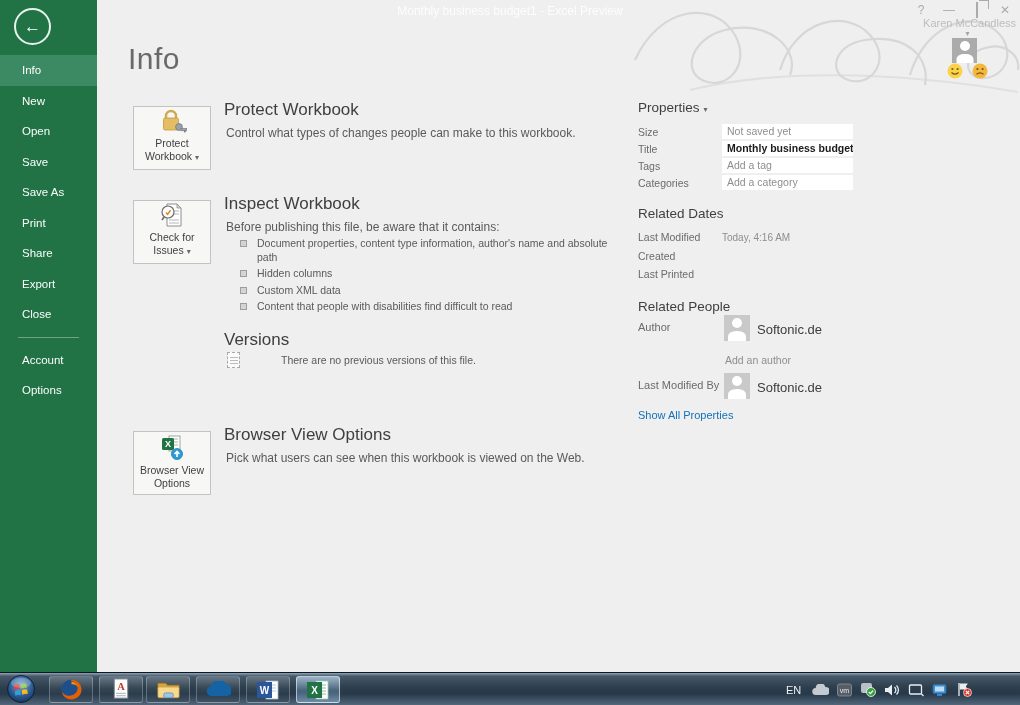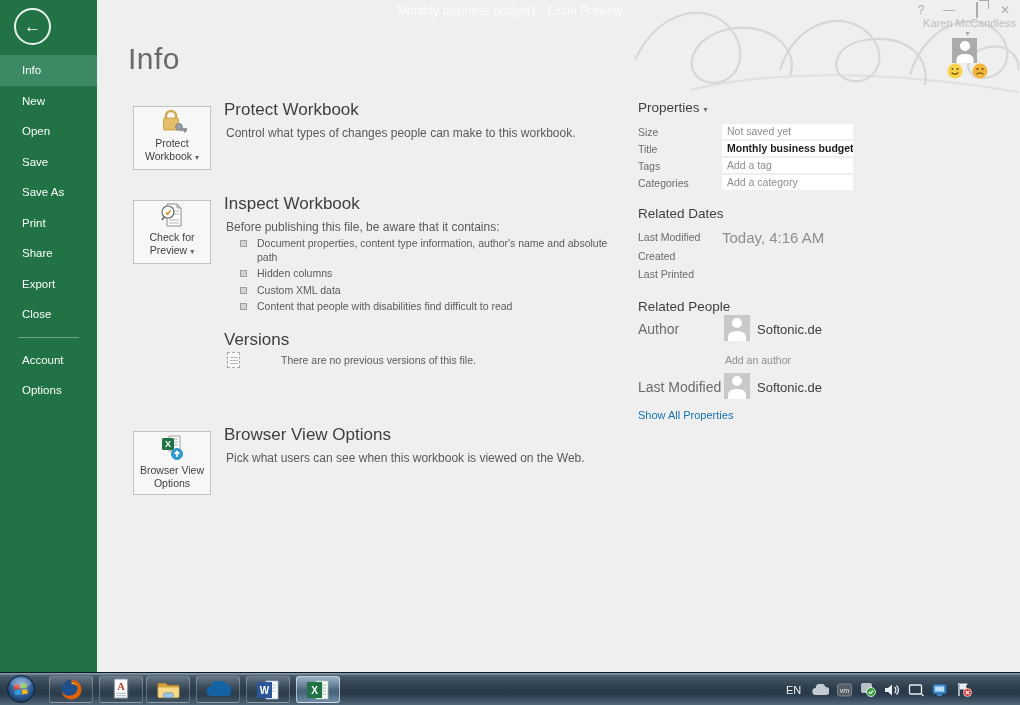--- a/index.html
+++ b/index.html
@@ -66,23 +66,23 @@
   .prop-rows { margin-top:8px; }
   .prop-row { display:flex; align-items:center; height:17px; }
   .prop-label { width:84px; font-size:10.5px; color:#6b6b6b; }
   .prop-value { width:131px; height:15px; background:#fff; font-size:10.5px; color:#8e8e8e;
     line-height:15px; padding:0 5px; overflow:hidden; white-space:nowrap; cursor:text; }
   .prop-value.filled { color:#1a1a1a; font-weight:bold; }
   #related-dates { position:absolute; top:106px; left:0; width:100%; }
   .date-rows { margin-top:7px; }
   .date-row { display:flex; height:18.5px; align-items:center; }
   .date-label { width:84px; font-size:10.5px; color:#6b6b6b; }
-  .date-value { font-size:15px; color:#8e8e8e; }
+  .date-value { font-size:10px; color:#8e8e8e; }
   #related-people { position:absolute; top:199px; left:0; width:100%; height:110px; }
-  .rp-label { position:absolute; left:0; font-size:14px; color:#6b6b6b; }
+  .rp-label { position:absolute; left:0; font-size:11px; color:#6b6b6b; }
   .avatar.md { position:absolute; width:26px; height:26px; background:#c9c9c9; }
   .avatar.md::before { top:3px; width:10px; height:10px; }
   .avatar.md::after { bottom:-2px; width:18px; height:12px; }
   .rp-name { position:absolute; left:119px; font-size:13px; color:#3c3c3c; }
   .rp-add { position:absolute; left:87px; font-size:10.5px; color:#8e8e8e; cursor:pointer; }
   .show-all { position:absolute; top:309px; left:0; font-size:11px; color:#1371b9; cursor:pointer; }
 
   
   #taskbar { position:absolute; left:0; top:672px; width:1020px; height:33px; z-index:10;
     background:linear-gradient(180deg,#8ea3b4 0%, #46596a 10%, #2d3e4c 45%, #27394a 65%, #516779 100%);
@@ -183,21 +183,21 @@
         <path d="M20,3 l4,4 h-4 z" fill="#d9d9d9" stroke="#8e8e8e" stroke-width=".8"></path>
         <line x1="17" y1="10" x2="22" y2="10" stroke="#b5b5b5" stroke-width="1"></line>
         <line x1="17" y1="13" x2="22" y2="13" stroke="#b5b5b5" stroke-width="1"></line>
         <line x1="12" y1="19" x2="22" y2="19" stroke="#b5b5b5" stroke-width="1"></line>
         <line x1="12" y1="22" x2="22" y2="22" stroke="#b5b5b5" stroke-width="1"></line>
         <circle cx="11" cy="11" r="6" fill="#fdfdfd" stroke="#6d6d6d" stroke-width="1.2"></circle>
         <line x1="7" y1="16" x2="5" y2="19" stroke="#6d6d6d" stroke-width="1.6"></line>
         <path d="M9,11.5 l1.6,1.8 l3-4.2" fill="none" stroke="#e0871f" stroke-width="1.5"></path>
       </svg>
     </span>
-    <span class="btn-label"><span>Check for Preview</span> <span class="dd">▾</span></span>
+    <span class="btn-label"><span>Check for Issues</span> <span class="dd">▾</span></span>
   </div>
   <div class="sec-heading" style="top:194px;">Inspect Workbook</div>
   <div class="sec-desc" style="top:220px;">Before publishing this file, be aware that it contains:</div>
   <div class="bullets">
     <div class="bullet">
         <span class="sq"></span>
         <span class="bt">Document properties, content type information, author's name and absolute path</span>
       </div>
     <div class="bullet">
         <span class="sq"></span>

